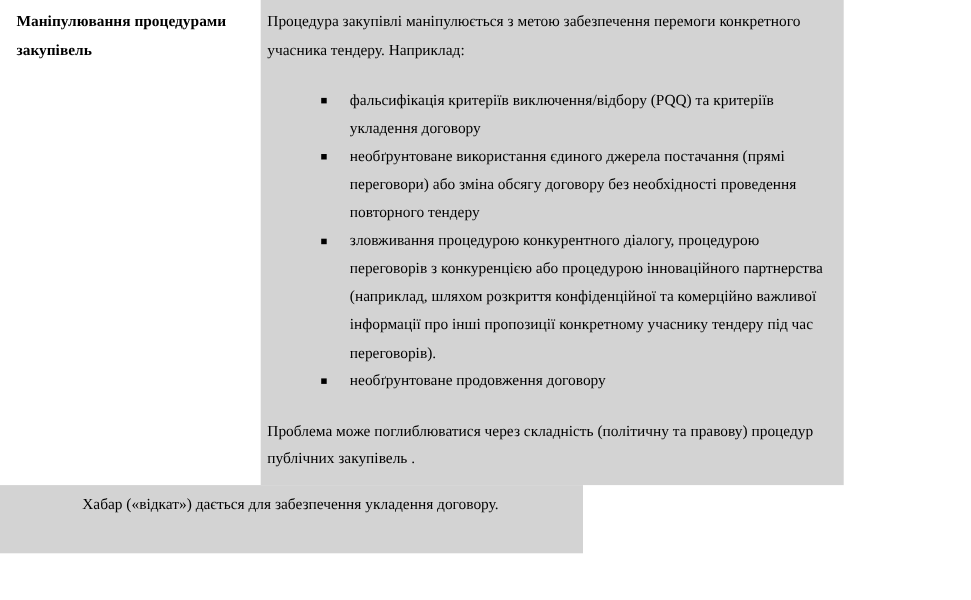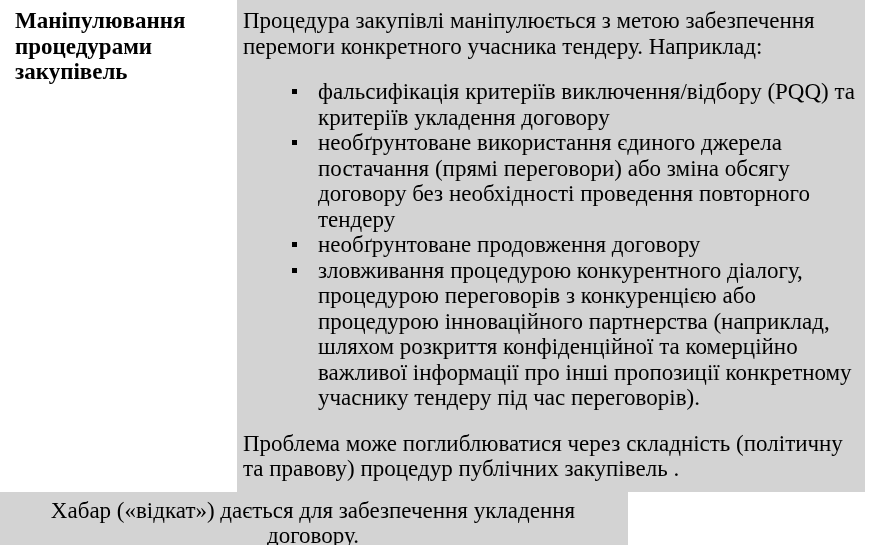--- a/index.html
+++ b/index.html
@@ -9,34 +9,34 @@
     padding: 0;
     background: #ffffff;
   }
   .page {
     position: relative;
     width: 883px;
     height: 545px;
     background: #ffffff;
     overflow: hidden;
     font-family: "Liberation Serif", "DejaVu Serif", serif;
-    font-size: 23px;
+    font-size: 14px;
     line-height: 25.5px;
     color: #000000;
   }
   .trow { display: flex; align-items: stretch; }
   .cell { flex: none; }
   .cell-term {
     width: 237px;
     padding: 8px 18px 0 15px;
     background: #ffffff;
     font-weight: bold;
   }
   .cell-def {
-    width: 628px;
+    width: 530px;
     padding: 8px 8px 0 6px;
     background: var(--def-bg, #d3d3d3);
   }
   .trow-1 .cell-def { padding-bottom: 10px; }
   .trow-2 .cell-term { padding-top: 6px; }
   .trow-2 .cell-def { padding-top: 6px; padding-bottom: 31px; text-align: center; }
   p { margin: 0; }
   ul.bullets {
     list-style: none;
     margin: 20px 0;
@@ -67,25 +67,25 @@
         <li>
           <span class="bullet-square"></span>
           <span>фальсифікація критеріїв виключення/відбору (PQQ) та критеріїв укладення договору</span>
         </li>
         <li>
           <span class="bullet-square"></span>
           <span>необґрунтоване використання єдиного джерела постачання (прямі переговори) або зміна обсягу договору без необхідності проведення повторного тендеру</span>
         </li>
         <li>
           <span class="bullet-square"></span>
-          <span>необґрунтоване продовження договору</span>
+          <span>зловживання процедурою конкурентного діалогу, процедурою переговорів з конкуренцією або процедурою інноваційного партнерства (наприклад, шляхом розкриття конфіденційної та комерційно важливої інформації про інші пропозиції конкретному учаснику тендеру під час переговорів).</span>
         </li>
         <li>
           <span class="bullet-square"></span>
-          <span>зловживання процедурою конкурентного діалогу, процедурою переговорів з конкуренцією або процедурою інноваційного партнерства (наприклад, шляхом розкриття конфіденційної та комерційно важливої інформації про інші пропозиції конкретному учаснику тендеру під час переговорів).</span>
+          <span>необґрунтоване продовження договору</span>
         </li>
       </ul>
       <p>Проблема може поглиблюватися через складність (політичну та правову) процедур публічних закупівель .</p>
     </div>
   </div>
 
   <div class="trow trow-2">
     <div class="cell cell-def">
       <p>Хабар («відкат») дається для забезпечення укладення договору.</p>
     </div>

